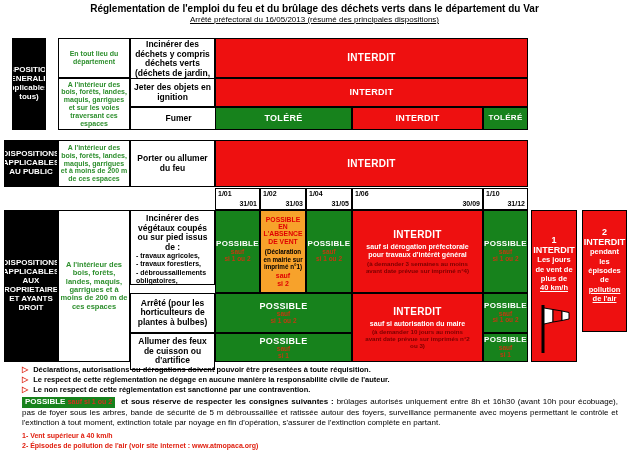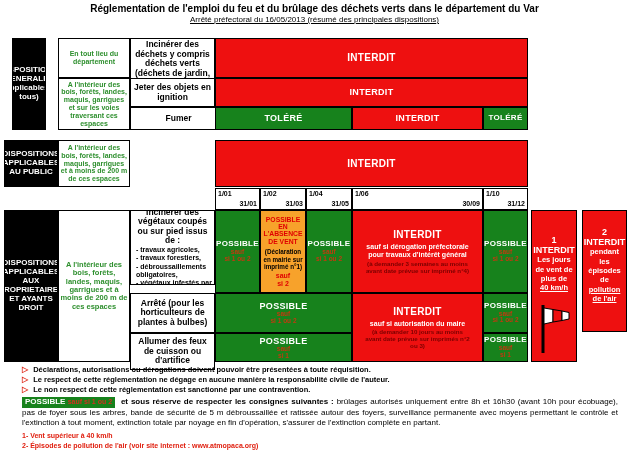--- a/index.html
+++ b/index.html
@@ -74,20 +74,21 @@
   </div>
   <div class="cell red" style="left:352px;top:107px;width:131px;height:23px">
     <div class="status">INTERDIT</div>
   </div>
   <div class="cell green" style="left:483px;top:107px;width:45px;height:23px">
     <div class="status" style="font-size:8px">TOLÉRÉ</div>
   </div>
 
   <div class="cell black" style="left:4px;top:140px;width:54px;height:47px">DISPOSITIONS APPLICABLES AU PUBLIC</div>
   <div class="cell scope" style="left:58px;top:140px;width:72px;height:47px">A l'intérieur des bois, forêts, landes, maquis, garrigues et à moins de 200 m de ces espaces</div>
+  <div class="cell act" style="left:130px;top:140px;width:85px;height:47px">Porter ou allumer du feu</div>
   <div class="cell red" style="left:215px;top:140px;width:313px;height:47px">
     <div class="status big">INTERDIT</div>
   </div>
 
   <div class="cell date" style="left:215px;top:188px;width:45px;height:22px">
     <span class="d-start">1/01</span>
     <span class="d-end">31/01</span>
   </div>
   <div class="cell date" style="left:260px;top:188px;width:46px;height:22px">
     <span class="d-start">1/02</span>
@@ -102,21 +103,21 @@
     <span class="d-end">30/09</span>
   </div>
   <div class="cell date" style="left:483px;top:188px;width:45px;height:22px">
     <span class="d-start">1/10</span>
     <span class="d-end">31/12</span>
   </div>
 
   <div class="cell black" style="left:4px;top:210px;width:54px;height:152px">DISPOSITIONS APPLICABLES AUX PROPRIETAIRES ET AYANTS DROIT</div>
   <div class="cell scope" style="left:58px;top:210px;width:72px;height:152px;font-size:7.5px">A l'intérieur des bois, forêts, landes, maquis, garrigues et à moins de 200 m de ces espaces</div>
 
-  <div class="cell act" style="left:130px;top:210px;width:85px;height:75px;justify-content:center;padding-top:11px">
+  <div class="cell act" style="left:130px;top:210px;width:85px;height:75px;justify-content:space-between;padding-top:3px">
     <div class="veg-title">Incinérer des végétaux coupés ou sur pied issus de :</div>
     <div class="veg-item">- travaux agricoles,</div>
     <div class="veg-item">- travaux forestiers,</div>
     <div class="veg-item">- débroussaillements obligatoires,</div>
     <div class="veg-item">- végétaux infestés par organismes nuisibles.</div>
   </div>
   <div class="cell act" style="left:130px;top:293px;width:85px;height:40px">Arrêté (pour les horticulteurs de plantes à bulbes)</div>
   <div class="cell act" style="left:130px;top:333px;width:85px;height:37px">Allumer des feux de cuisson ou d'artifice</div>
 
   <div class="cell green" style="left:215px;top:210px;width:45px;height:83px">

